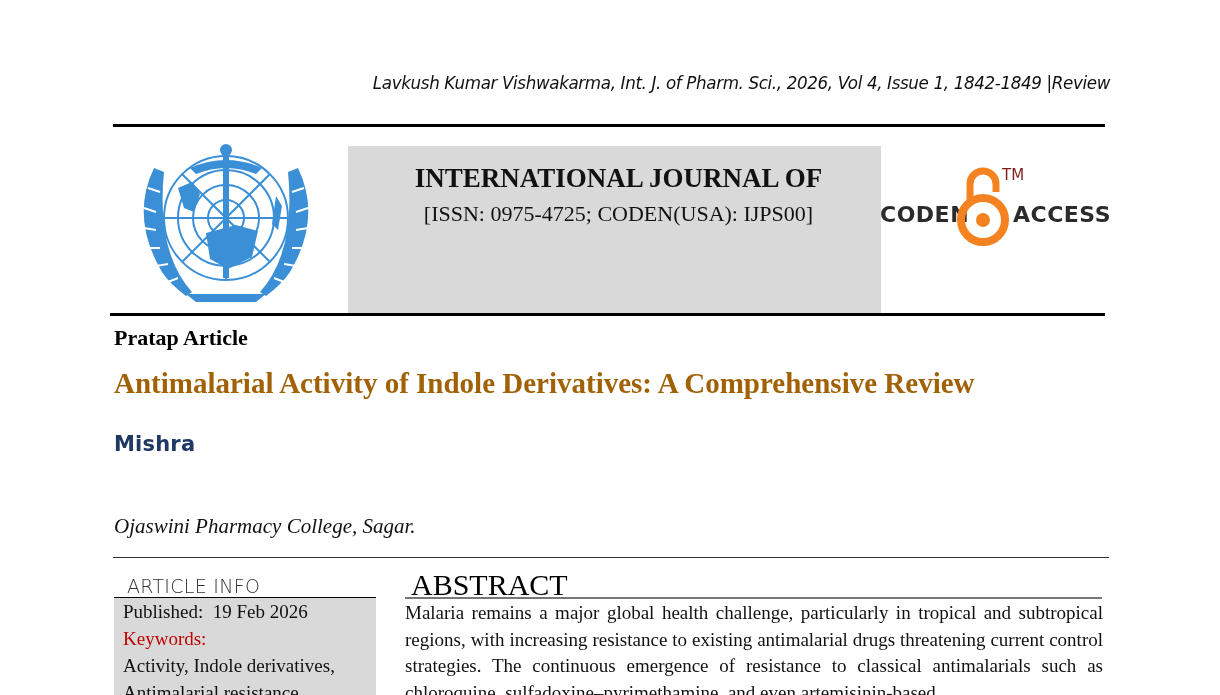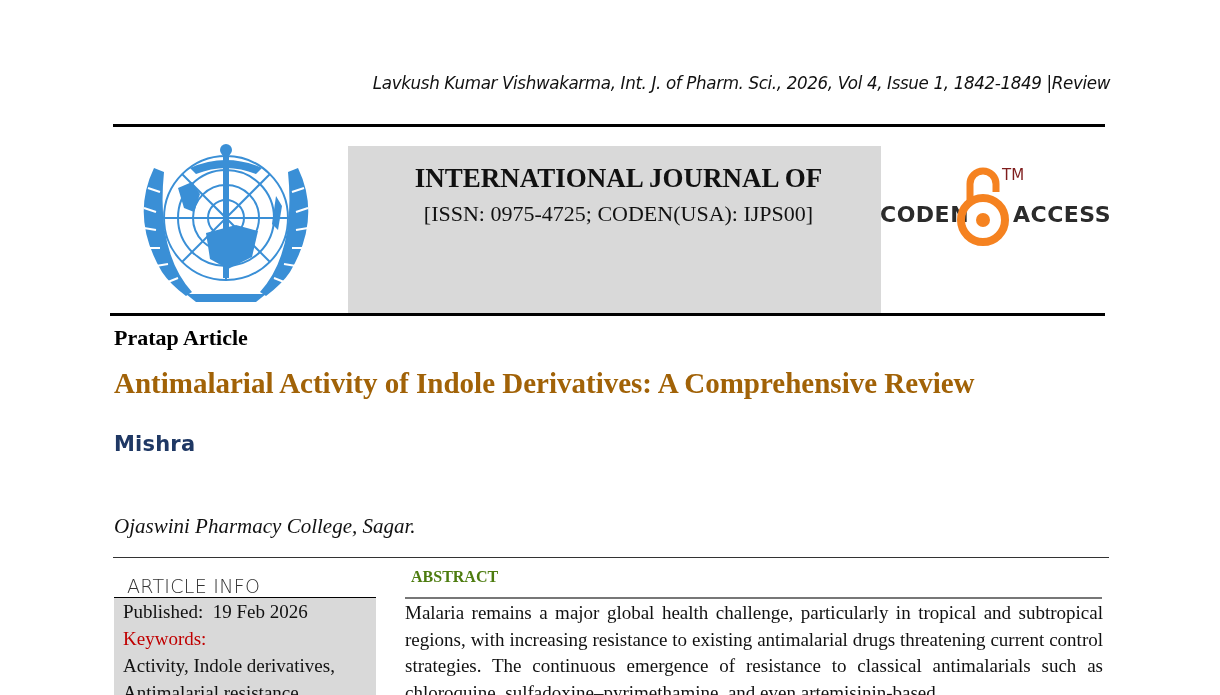--- a/index.html
+++ b/index.html
@@ -58,21 +58,21 @@
   .info-box {
     left: 114px; top: 597px; width: 262px; height: 110px;
     background: #d9d9d9; border-top: 1.5px solid #000;
     font-family: "Liberation Serif", serif; font-size: 19px; color: #111;
   }
   .info-line { position: absolute; left: 9px; white-space: nowrap; }
   .kw-label { color: #c00000; }
 
   .abstract-heading {
     left: 411px; top: 568px; font-family: "Liberation Serif", serif;
-    font-weight: bold; font-size: 16px; color: #4d7c0f;
+    font-weight: normal; font-size: 30px; color: #000000;
   }
   .abstract-rule { left: 405px; top: 597px; width: 697px; height: 2px; background: #777; }
   .abstract-body {
     left: 405px; top: 600px; width: 698px; font-family: "Liberation Serif", serif;
     font-size: 19px; line-height: 26.5px; color: #111; text-align: justify;
   }
 </style>
 </head>
 <body>
 

